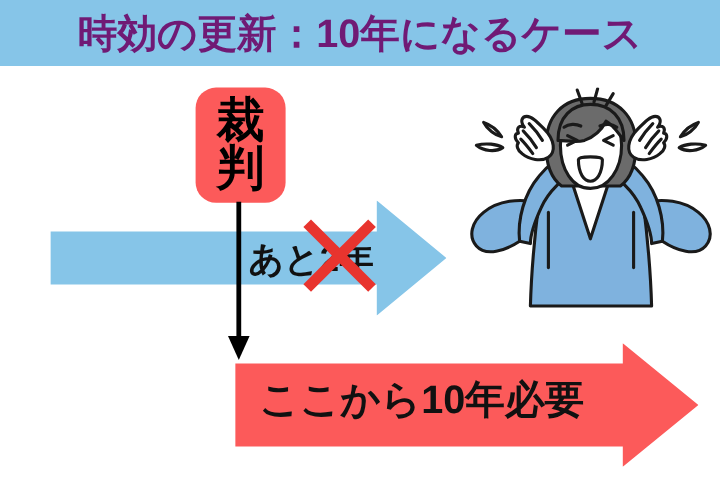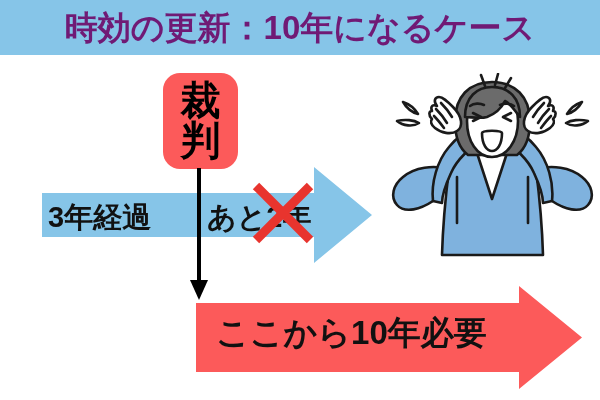--- a/index.html
+++ b/index.html
@@ -152,21 +152,20 @@
 
   <div class="title-bar">
     <div class="title-text">時効の更新：10年になるケース</div>
   </div>
 
   <div class="blue-arrow-wrap">
     <svg class="blue-arrow-svg" viewBox="0 0 330 96" xmlns="http://www.w3.org/2000/svg">
       <polygon points="0,26 272,26 272,0 330,48 272,96 272,70 0,70" fill="#86c5e8"></polygon>
     </svg>
   </div>
-  <div class="blue-label blue-label-left">3年経過</div>
   <div class="blue-label blue-label-right">あと2年</div>
 
   <svg class="red-x" viewBox="0 0 62 62" xmlns="http://www.w3.org/2000/svg">
     <line x1="4" y1="4" x2="58" y2="58" stroke="#e8342e" stroke-width="9" stroke-linecap="butt"></line>
     <line x1="58" y1="4" x2="4" y2="58" stroke="#e8342e" stroke-width="9" stroke-linecap="butt"></line>
   </svg>
 
   <div class="trial-box">
     <div class="trial-char">裁</div>
     <div class="trial-char">判</div>

